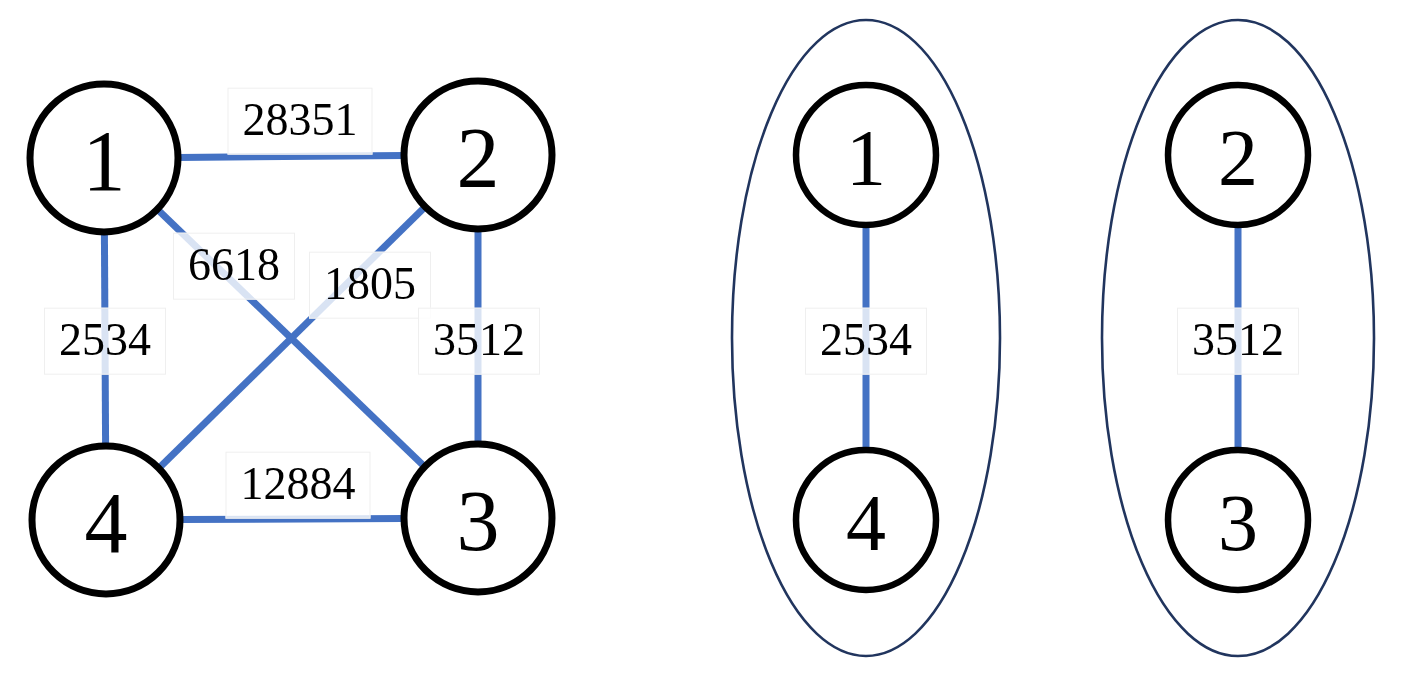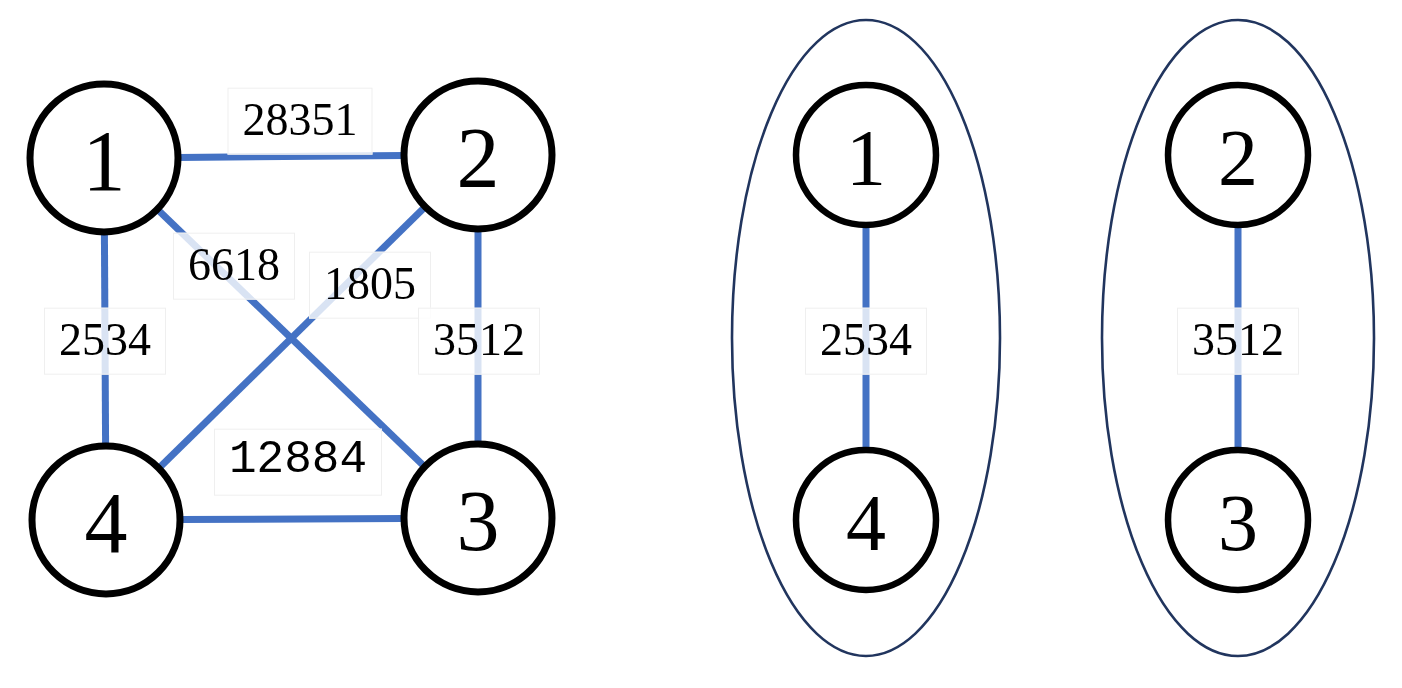--- a/index.html
+++ b/index.html
@@ -110,21 +110,21 @@
   <div id="html-labels">
       <div class="node-label" style="left: 104px; top: 161px;">1</div>
       <div class="node-label" style="left: 478px; top: 158px;">2</div>
       <div class="node-label" style="left: 478px; top: 521px;">3</div>
       <div class="node-label" style="left: 106px; top: 523px;">4</div>
       <div class="edge-label" style="left: 300px; top: 121px;">28351</div>
       <div class="edge-label" style="left: 234px; top: 266px;">6618</div>
       <div class="edge-label" style="left: 370px; top: 266px; margin-top: 19px;">1805</div>
       <div class="edge-label" style="left: 105px; top: 341px;">2534</div>
       <div class="edge-label" style="left: 479px; top: 341px;">3512</div>
-      <div class="edge-label" style="left: 298px; top: 462px; font-family: Liberation Mono, monospace;">12884</div>
+      <div class="edge-label" style="left: 298px; top: 485px;">12884</div>
       <div class="node-label small" style="left: 866px; top: 158px;">1</div>
       <div class="node-label small" style="left: 866px; top: 523px;">4</div>
       <div class="edge-label" style="left: 866px; top: 341px;">2534</div>
       <div class="node-label small" style="left: 1238px; top: 158px;">2</div>
       <div class="node-label small" style="left: 1238px; top: 523px;">3</div>
       <div class="edge-label" style="left: 1238px; top: 341px;">3512</div>
     </div>
 
 </div>
 

